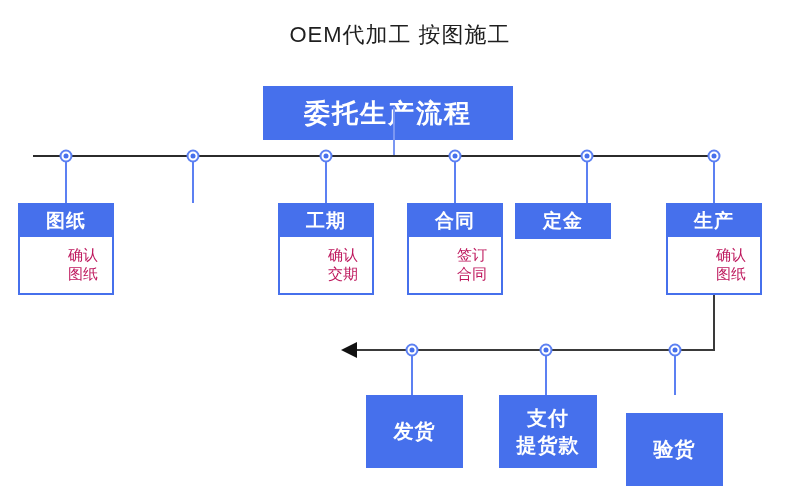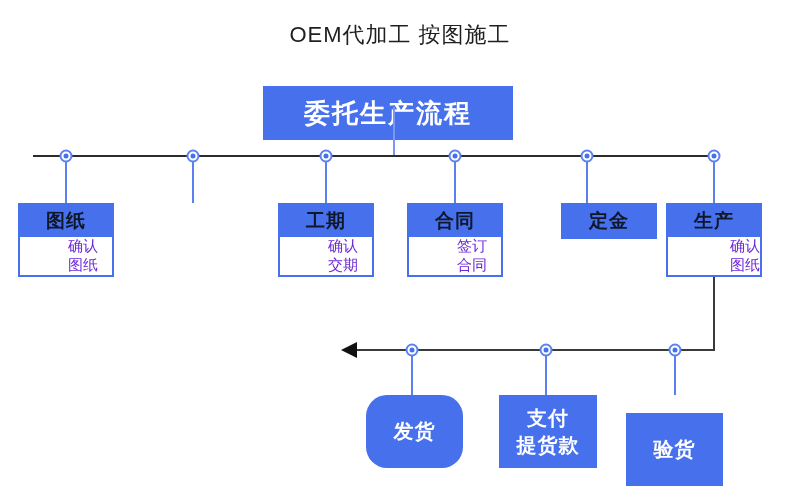--- a/index.html
+++ b/index.html
@@ -30,23 +30,23 @@
     border-radius:50%;background:#fff;transform:translate(-50%,-50%);
     display:flex;align-items:center;justify-content:center;z-index:3;}
   .dot::after{content:"";width:5px;height:5px;border-radius:50%;background:var(--blue);}
 
   .arrow-left{position:absolute;left:341px;top:342px;width:0;height:0;
     border-top:8px solid transparent;border-bottom:8px solid transparent;
     border-right:16px solid #111;}
 
   .card{position:absolute;top:203px;width:96px;box-sizing:border-box;
     border:2px solid var(--blue);background:#fff;z-index:2;}
-  .card .hd{height:32px;background:var(--blue);color:#0f172a;font-size:19px;font-weight:bold;
+  .card .hd{height:32px;background:var(--blue);color:#ffffff;font-size:19px;font-weight:bold;
     display:flex;align-items:center;justify-content:center;letter-spacing:1px;}
-  .card .bd{height:38px;background:#fff;color:#6d28d9;font-size:15px;
+  .card .bd{height:56px;background:#fff;color:#be185d;font-size:15px;
     display:flex;align-items:center;justify-content:center;padding-left:48px;}
 
   .step{position:absolute;top:395px;height:73px;background:var(--blue);z-index:2;
     display:flex;align-items:center;justify-content:center;}
   .step span{color:#fff;font-size:20px;font-weight:bold;text-align:center;
     white-space:pre-line;line-height:1.35;letter-spacing:1px;}
 </style>
 </head>
 <body>
 
@@ -79,41 +79,41 @@
     <div class="bd">确认图纸</div>
   </div>
   <div class="card" style="left:278px;">
     <div class="hd">工期</div>
     <div class="bd">确认交期</div>
   </div>
   <div class="card" style="left:407px;">
     <div class="hd">合同</div>
     <div class="bd">签订合同</div>
   </div>
-  <div class="card" style="left:561px;">
+  <div class="card" style="left:515px;">
     <div class="hd">定金</div>
   </div>
-  <div class="card" style="left:666px;text-align:right;">
+  <div class="card" style="left:666px;">
     <div class="hd">生产</div>
     <div class="bd">确认图纸</div>
   </div>
 
   <div class="downline"></div>
   <div class="rail rail-bottom"></div>
   <div class="arrow-left"></div>
 
   <div class="dot" style="left:412px;top:350px;"></div>
   <div class="dot" style="left:546px;top:350px;"></div>
   <div class="dot" style="left:675px;top:350px;"></div>
 
   <div class="vline" style="left:411px;top:350px;height:45px;"></div>
   <div class="vline" style="left:545px;top:350px;height:45px;"></div>
   <div class="vline" style="left:674px;top:350px;height:45px;"></div>
 
-  <div class="step" style="left:366px;width:97px;border-radius:21px;">
+  <div class="step" style="left:366px;width:97px;">
     <span>发货</span>
   </div>
   <div class="step" style="left:499px;width:98px;">
     <span>支付
 提货款</span>
   </div>
   <div class="step" style="left:626px;width:97px;margin-top:18px;">
     <span>验货</span>
   </div>
 

